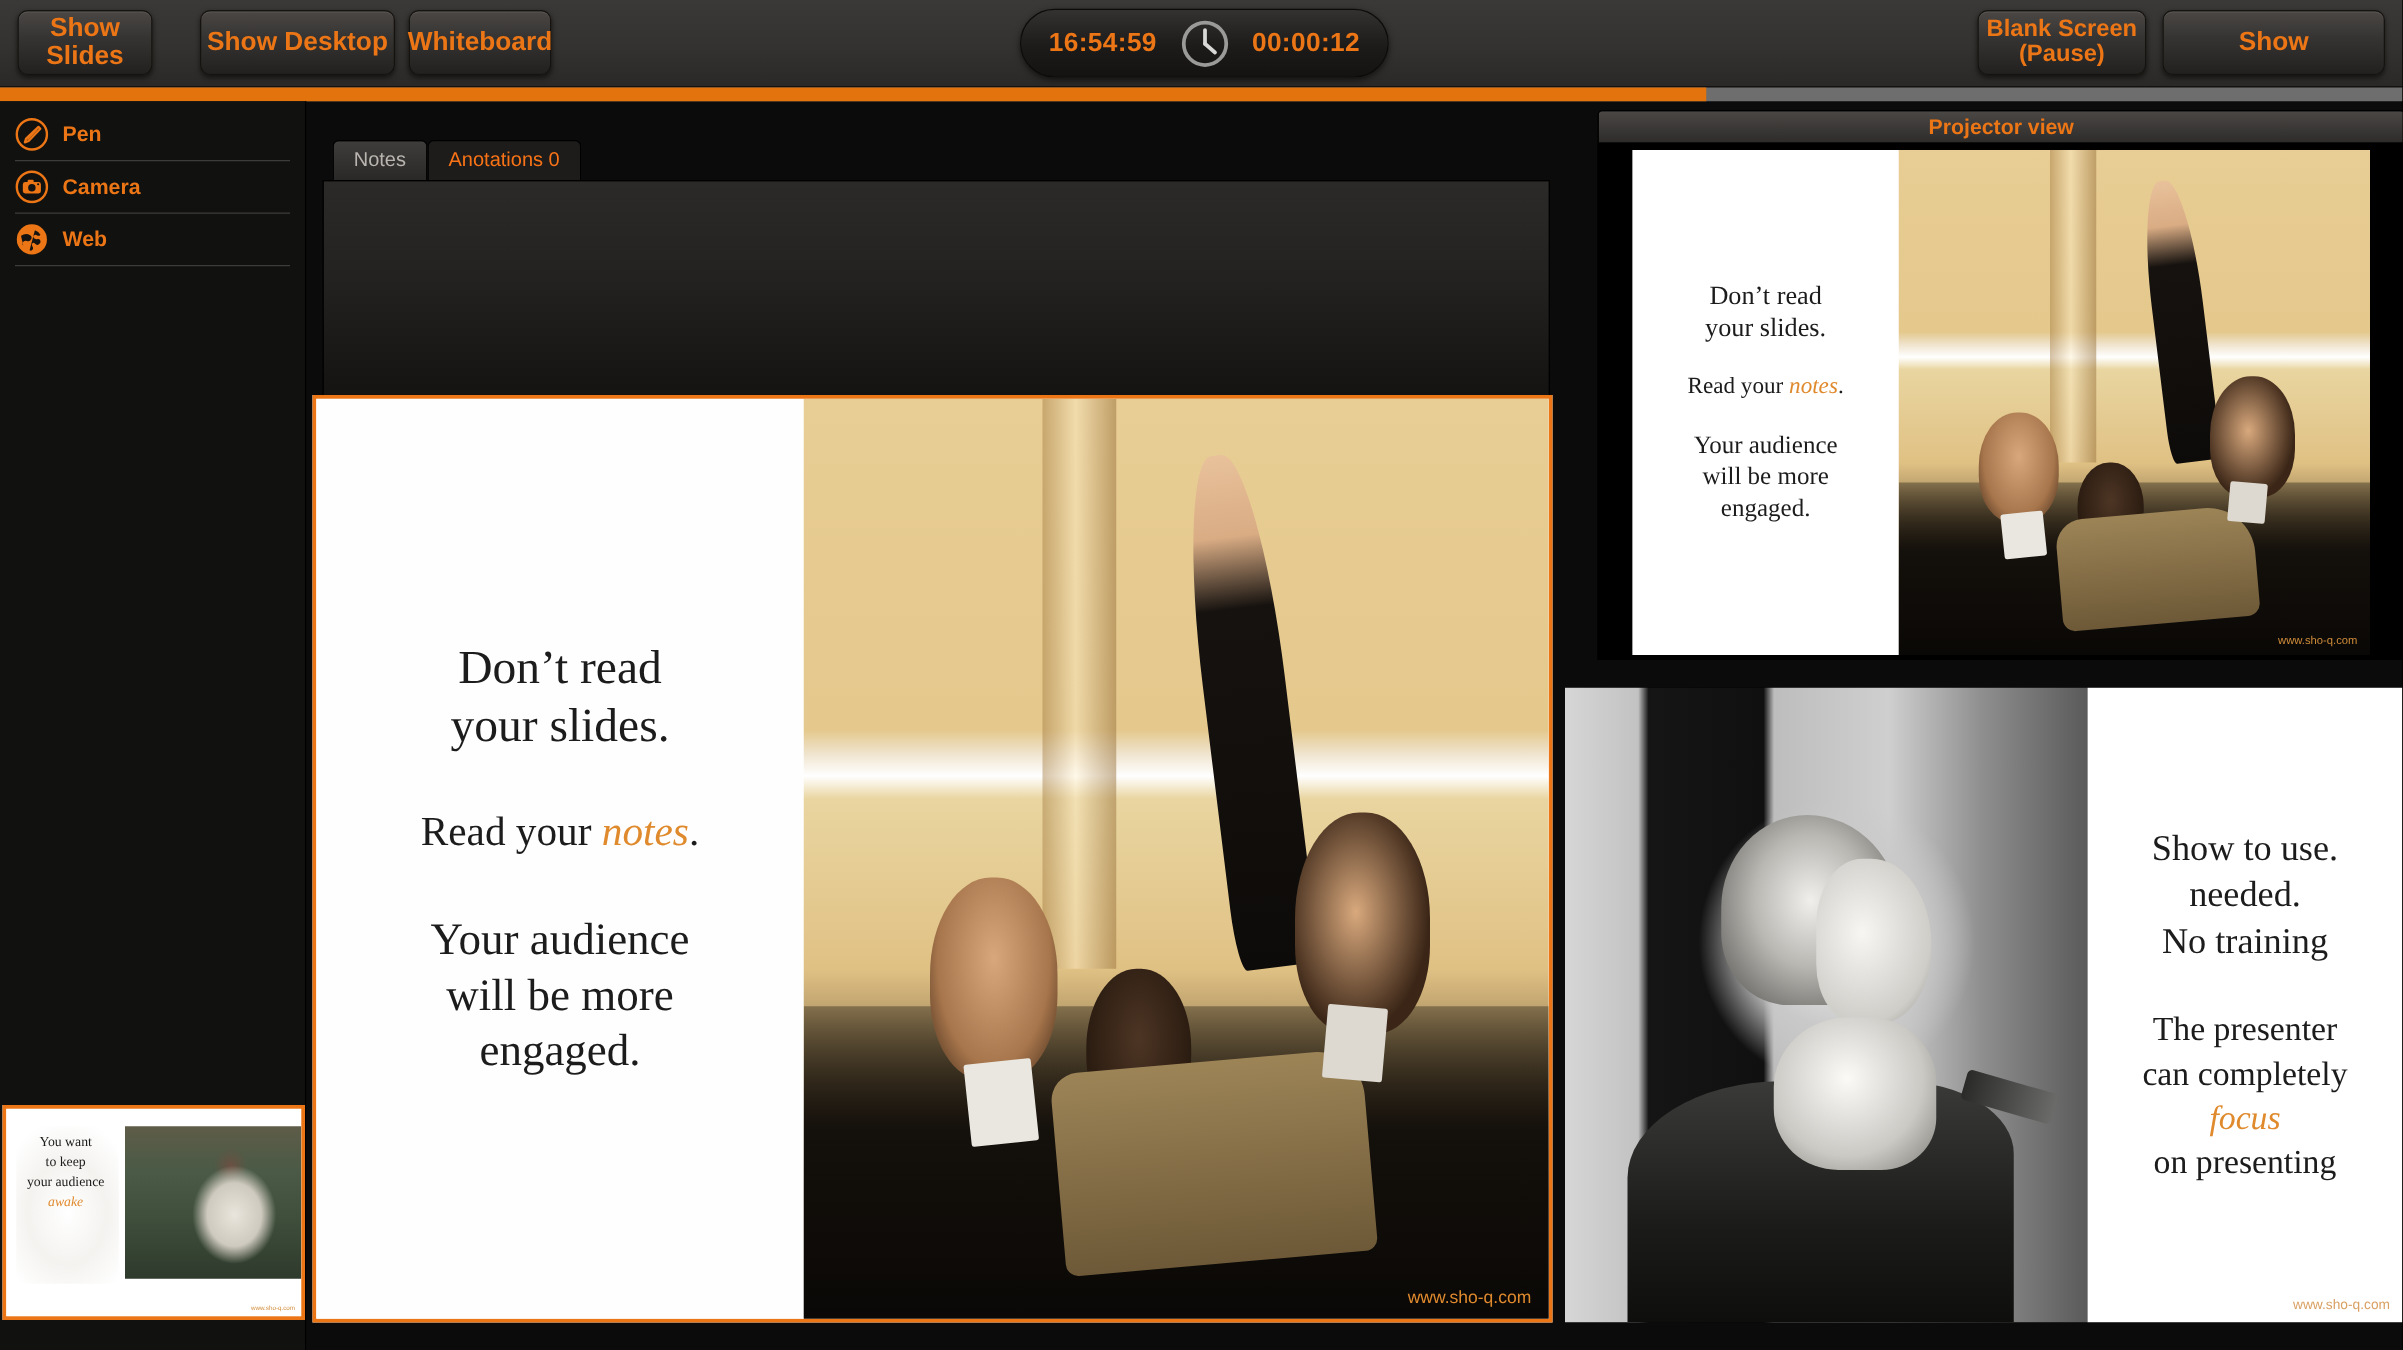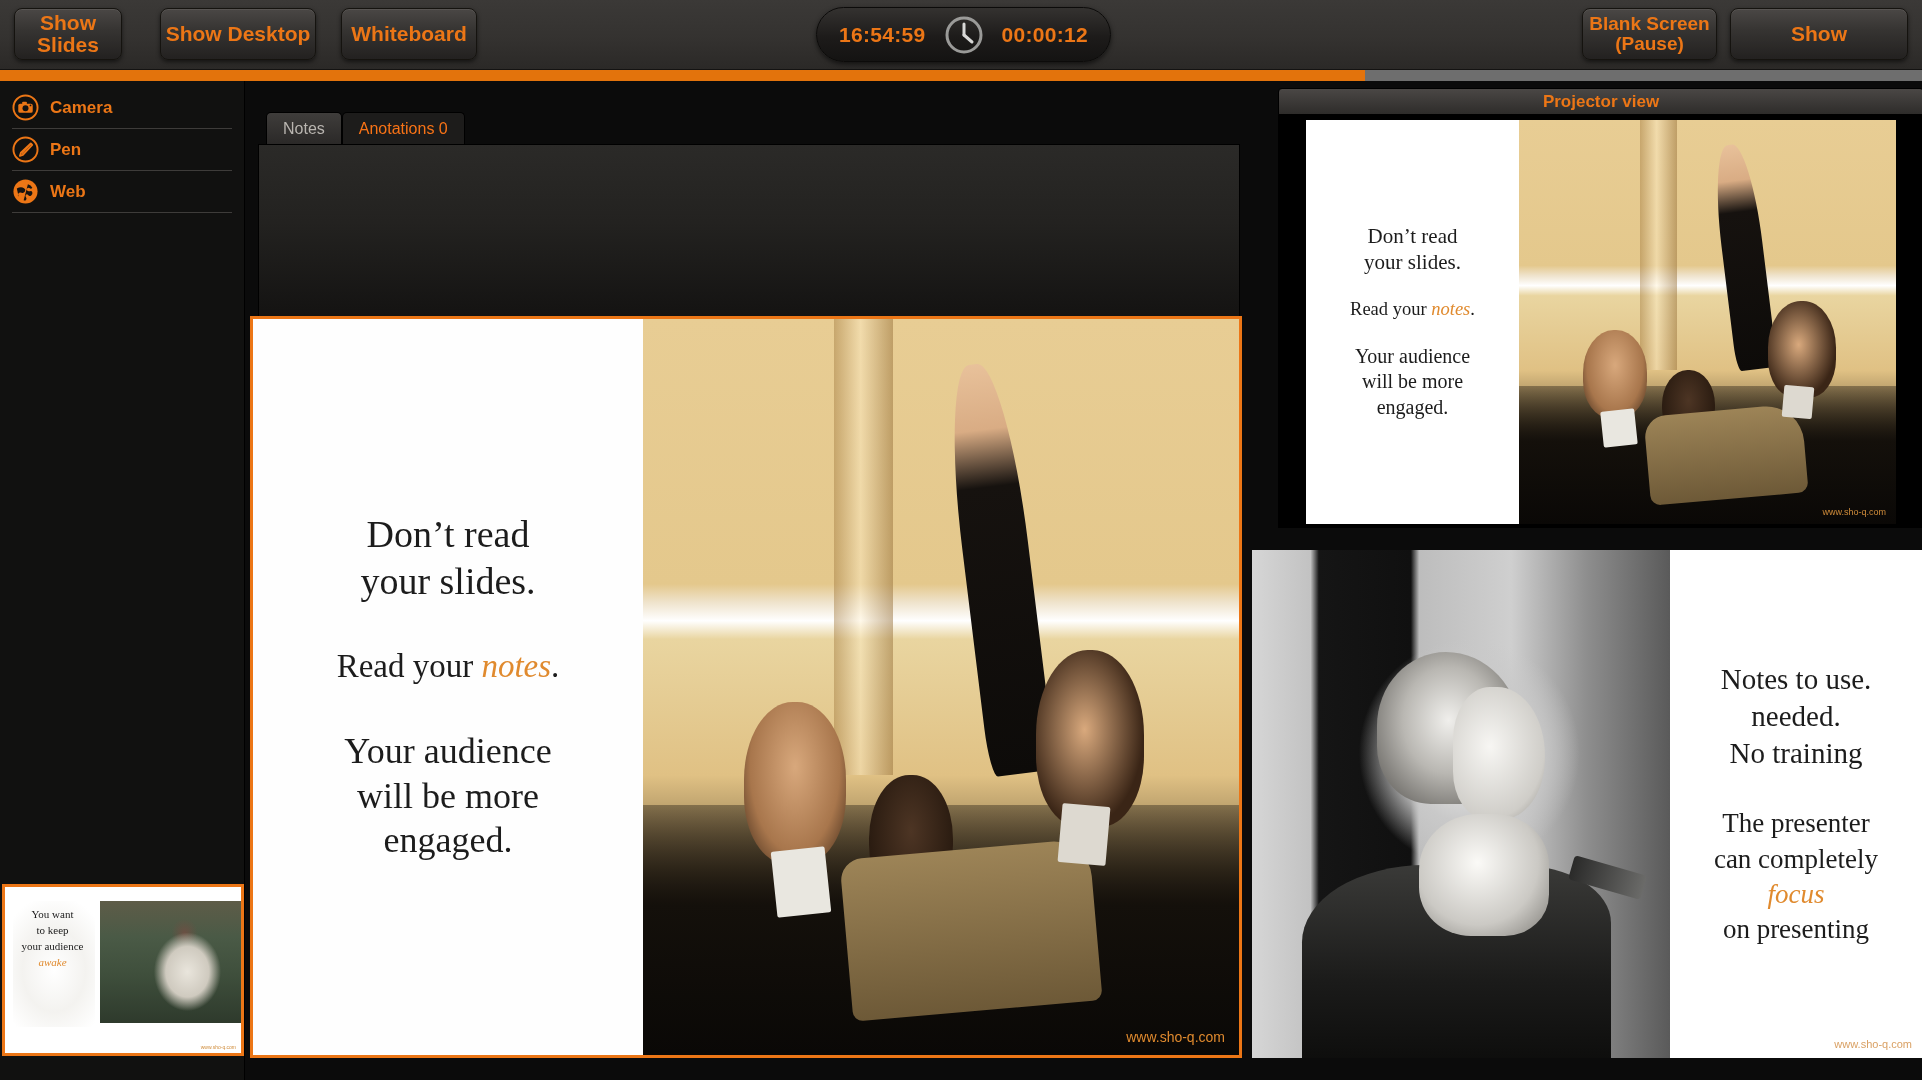--- a/index.html
+++ b/index.html
@@ -23,21 +23,21 @@
     border-radius:8px;
     color:#ec7616;
     font-size:21px; font-weight:bold;
     display:flex; align-items:center; justify-content:center;
     text-align:center; line-height:1.05;
     box-shadow:0 1px 0 rgba(255,255,255,0.08) inset, 0 2px 4px rgba(0,0,0,0.55);
     cursor:pointer; user-select:none;
   }
   #btn-show-slides  { left:14px;  width:108px; }
   #btn-show-desktop { left:160px; width:156px; }
-  #btn-whiteboard   { left:341px; width:136px;text-align:center; }
+  #btn-whiteboard   { left:327px; width:114px;text-align:center; }
   #btn-blank        { left:1582px; width:135px; font-size:19px; }
   #btn-close        { left:1730px; width:178px; }
   .tbtn span{ display:block; }
 
   
   .timer{
     position:absolute; left:816px; top:7px; width:295px; height:55px;
     background:linear-gradient(180deg,#343230 0%,#1d1b1a 55%,#141312 100%);
     border:1px solid #0c0b0a; border-radius:28px;
     display:flex; align-items:center; justify-content:space-between;
@@ -317,35 +317,35 @@
 
   <div class="progress-track" style="background: rgb(110, 110, 110);">
     <div class="progress-fill" id="progress-fill" style="width: 71%; background: rgb(227, 115, 12);"></div>
   </div>
 
   <div class="sidebar">
 
     <div class="side-item">
       <svg class="side-ic" viewBox="0 0 28 28">
         <circle cx="14" cy="14" r="12.5" fill="none" stroke="#ec7616" stroke-width="2"></circle>
+        <path d="M19.5 7.8 L21 9.3 L11.3 19.5 L8.2 20.6 L9.2 17.4 Z" fill="none" stroke="#ec7616" stroke-width="1.9" stroke-linejoin="round"></path>
+        <line x1="10.2" y1="18.4" x2="18.2" y2="9.6" stroke="#ec7616" stroke-width="1.4"></line>
+      </svg>
+      <span class="side-label">Pen</span>
+    </div>
+
+    <div class="side-item">
+      <svg class="side-ic" viewBox="0 0 28 28">
+        <circle cx="14" cy="14" r="12.5" fill="none" stroke="#ec7616" stroke-width="2"></circle>
         <rect x="6.5" y="10" width="15" height="9.5" rx="2" fill="#ec7616"></rect>
         <rect x="10.5" y="8" width="5" height="2.6" rx="1" fill="#ec7616"></rect>
         <circle cx="14" cy="14.7" r="3.1" fill="#141312"></circle>
         <circle cx="19.2" cy="11.8" r="0.9" fill="#141312"></circle>
       </svg>
       <span class="side-label">Camera</span>
-    </div>
-
-    <div class="side-item">
-      <svg class="side-ic" viewBox="0 0 28 28">
-        <circle cx="14" cy="14" r="12.5" fill="none" stroke="#ec7616" stroke-width="2"></circle>
-        <path d="M19.5 7.8 L21 9.3 L11.3 19.5 L8.2 20.6 L9.2 17.4 Z" fill="none" stroke="#ec7616" stroke-width="1.9" stroke-linejoin="round"></path>
-        <line x1="10.2" y1="18.4" x2="18.2" y2="9.6" stroke="#ec7616" stroke-width="1.4"></line>
-      </svg>
-      <span class="side-label">Pen</span>
     </div>
 
     <div class="side-item">
       <svg class="side-ic" viewBox="0 0 28 28">
         <circle cx="14" cy="14" r="12.5" fill="#ec7616"></circle>
         <path d="M5 11 q4 -2.5 7.5 -0.5 q2 1.2 1 3.2 q-1.2 2.4 -3.6 1.6 q-2.2 -0.8 -3.4 1 q-1 1.5 0.4 3.1 Z" fill="#141312"></path>
         <path d="M16.5 6.5 q3.2 1 4.6 3.6 q-1.4 1.6 -2.6 0.6 q-1.2 -1 -2.6 -0.2 q-1.3 0.8 -0.4 2.2 q1.1 1.6 3.2 1 q1.8 -0.5 2.4 1.4 q0.5 1.8 -1.2 3 q-1.8 1.3 -3.2 -0.4 q-1.2 -1.5 -2.4 -0.2 q-0.9 1 0.2 2.4 q1 1.3 0.2 2.6 q-0.9 1.4 -2.6 0.6" fill="#141312"></path>
       </svg>
       <span class="side-label">Web</span>
     </div>
@@ -444,21 +444,21 @@
   <div class="br">
     <div class="bw-photo">
       <div class="bw-jacket"></div>
       <div class="bw-hair"></div>
       <div class="bw-face"></div>
       <div class="bw-hands"></div>
       <div class="bw-mic"></div>
     </div>
     <div class="br-textcol">
       <div class="b1">
-        <div>Notes to use.</div>
+        <div>Show to use.</div>
         <div>needed.</div>
         <div>No training</div>
       </div>
       <div class="bgap"></div>
       <div class="b2">
         <div>The presenter</div>
         <div>can completely</div>
         <div class="oj-it">focus</div>
         <div>on presenting</div>
       </div>

